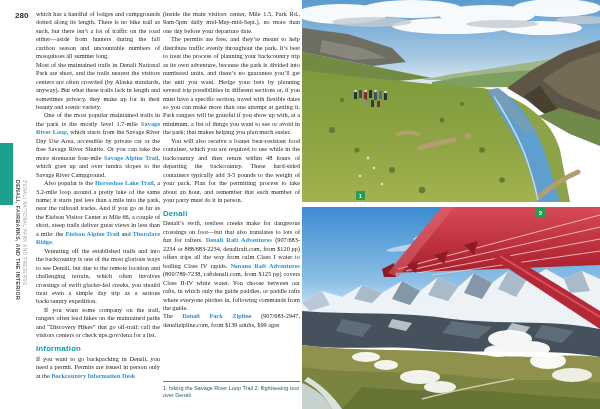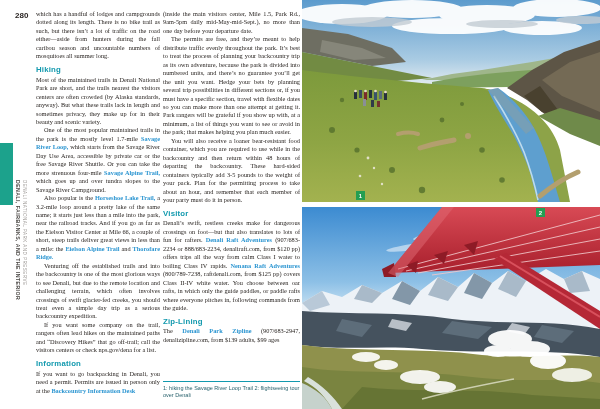--- a/index.html
+++ b/index.html
@@ -54,37 +54,35 @@
 <body>
 
 <div class="page-num">280</div>
 
 <div class="spine-tab"></div>
 <div class="spine-title">DENALI, FAIRBANKS, AND THE INTERIOR</div>
 <div class="spine-subtitle">DENALI NATIONAL PARK AND PRESERVE</div>
 
 <div class="col col1">
   <p><span>which has a handful of lodges and campgrounds dotted along its length. There is no bike trail as such, but there isn’t a lot of traffic on the road either—aside from hunters during the fall caribou season and uncountable numbers of mosquitoes all summer long.</span></p>
-  <h3>Hiking</h3>
   <p><span>Most of the maintained trails in Denali National Park are short, and the trails nearest the visitors centers are often crowded (by Alaska standards, anyway). But what these trails lack in length and sometimes privacy, they make up for in their beauty and scenic variety.</span></p>
   <p class="indent"><span>One of the most popular maintained trails in the park is the mostly level 1.7-mile </span><span class="lnk">Savage River Loop,</span><span> which starts from the Savage River Day Use Area, accessible by private car or the free Savage River Shuttle. Or you can take the more strenuous four-mile </span><span class="lnk">Savage Alpine Trail,</span><span> which goes up and over tundra slopes to the Savage River Campground.</span></p>
   <p class="indent"><span>Also popular is the </span><span class="lnk">Horseshoe Lake Trail,</span><span> a 3.2-mile loop around a pretty lake of the same name; it starts just less than a mile into the park, near the railroad tracks. And if you go as far as the Eielson Visitor Center at Mile 66, a couple of short, steep trails deliver great views in less than a mile: the </span><span class="lnk">Eielson Alpine Trail</span><span> and </span><span class="lnk">Thorofare Ridge.</span></p>
   <p class="indent"><span>Venturing off the established trails and into the backcountry is one of the most glorious ways to see Denali, but due to the remote location and challenging terrain, which often involves crossings of swift glacier-fed creeks, you should treat even a simple day trip as a serious backcountry expedition.</span></p>
   <p class="indent"><span>If you want some company on the trail, rangers often lead hikes on the maintained paths and “Discovery Hikes” that go off-trail; call the visitors centers or check nps.gov/dena for a list.</span></p>
   <h3>Information</h3>
   <p><span>If you want to go backpacking in Denali, you need a permit. Permits are issued in person only at the </span><span class="lnk">Backcountry Information Desk</span></p>
 </div>
 
 <div class="col col2">
   <p><span>(inside the main visitors center, Mile 1.5, Park Rd., 9am-5pm daily mid-May-mid-Sept.), no more than one day before your departure date.</span></p>
   <p class="indent"><span>The permits are free, and they’re meant to help distribute traffic evenly throughout the park. It’s best to treat the process of planning your backcountry trip as its own adventure, because the park is divided into numbered units, and there’s no guarantee you’ll get the unit you want. Hedge your bets by planning several trip possibilities in different sections or, if you must have a specific section, travel with flexible dates so you can make more than one attempt at getting it. Park rangers will be grateful if you show up with, at a minimum, a list of things you want to see or avoid in the park; that makes helping you plan much easier.</span></p>
   <p class="indent"><span>You will also receive a loaner bear-resistant food container, which you are required to use while in the backcountry and then return within 48 hours of departing the backcountry. These hard-sided containers typically add 3-5 pounds to the weight of your pack. Plan for the permitting process to take about an hour, and remember that each member of your party must do it in person.</span></p>
-  <h3>Visitor</h3>
+  <h3>Denali</h3>
   <p><span>Denali’s swift, restless creeks make for dangerous crossings on foot—but that also translates to lots of fun for rafters. </span><span class="lnk">Denali Raft Adventures</span><span> (907/683-2234 or 888/683-2234, denaliraft.com, from $120 pp) offers trips all the way from calm Class I water to boiling Class IV rapids. </span><span class="lnk">Nenana Raft Adventures</span><span> (800/789-7238, raftdenali.com, from $125 pp) covers Class II-IV white water. You choose between oar rafts, in which only the guide paddles, or paddle rafts where everyone pitches in, following commands from the guide.</span></p>
-  <h3>Zip-Lining</h3>
   <p><span>The </span><span class="lnk">Denali Park Zipline</span><span> (907/683-2947, denalizipline.com, from $139 adults, $99 ages</span></p>
 </div>
 
 <div class="caption-rule"></div>
 <div class="photo-caption">1: hiking the Savage River Loop Trail 2: flightseeing tour over Denali</div>
 
 <div class="photo photo1">
   <svg viewBox="0 0 298 202" preserveAspectRatio="none">
     <defs>
       <linearGradient id="sky1" x1="0" y1="0" x2="0" y2="1">

